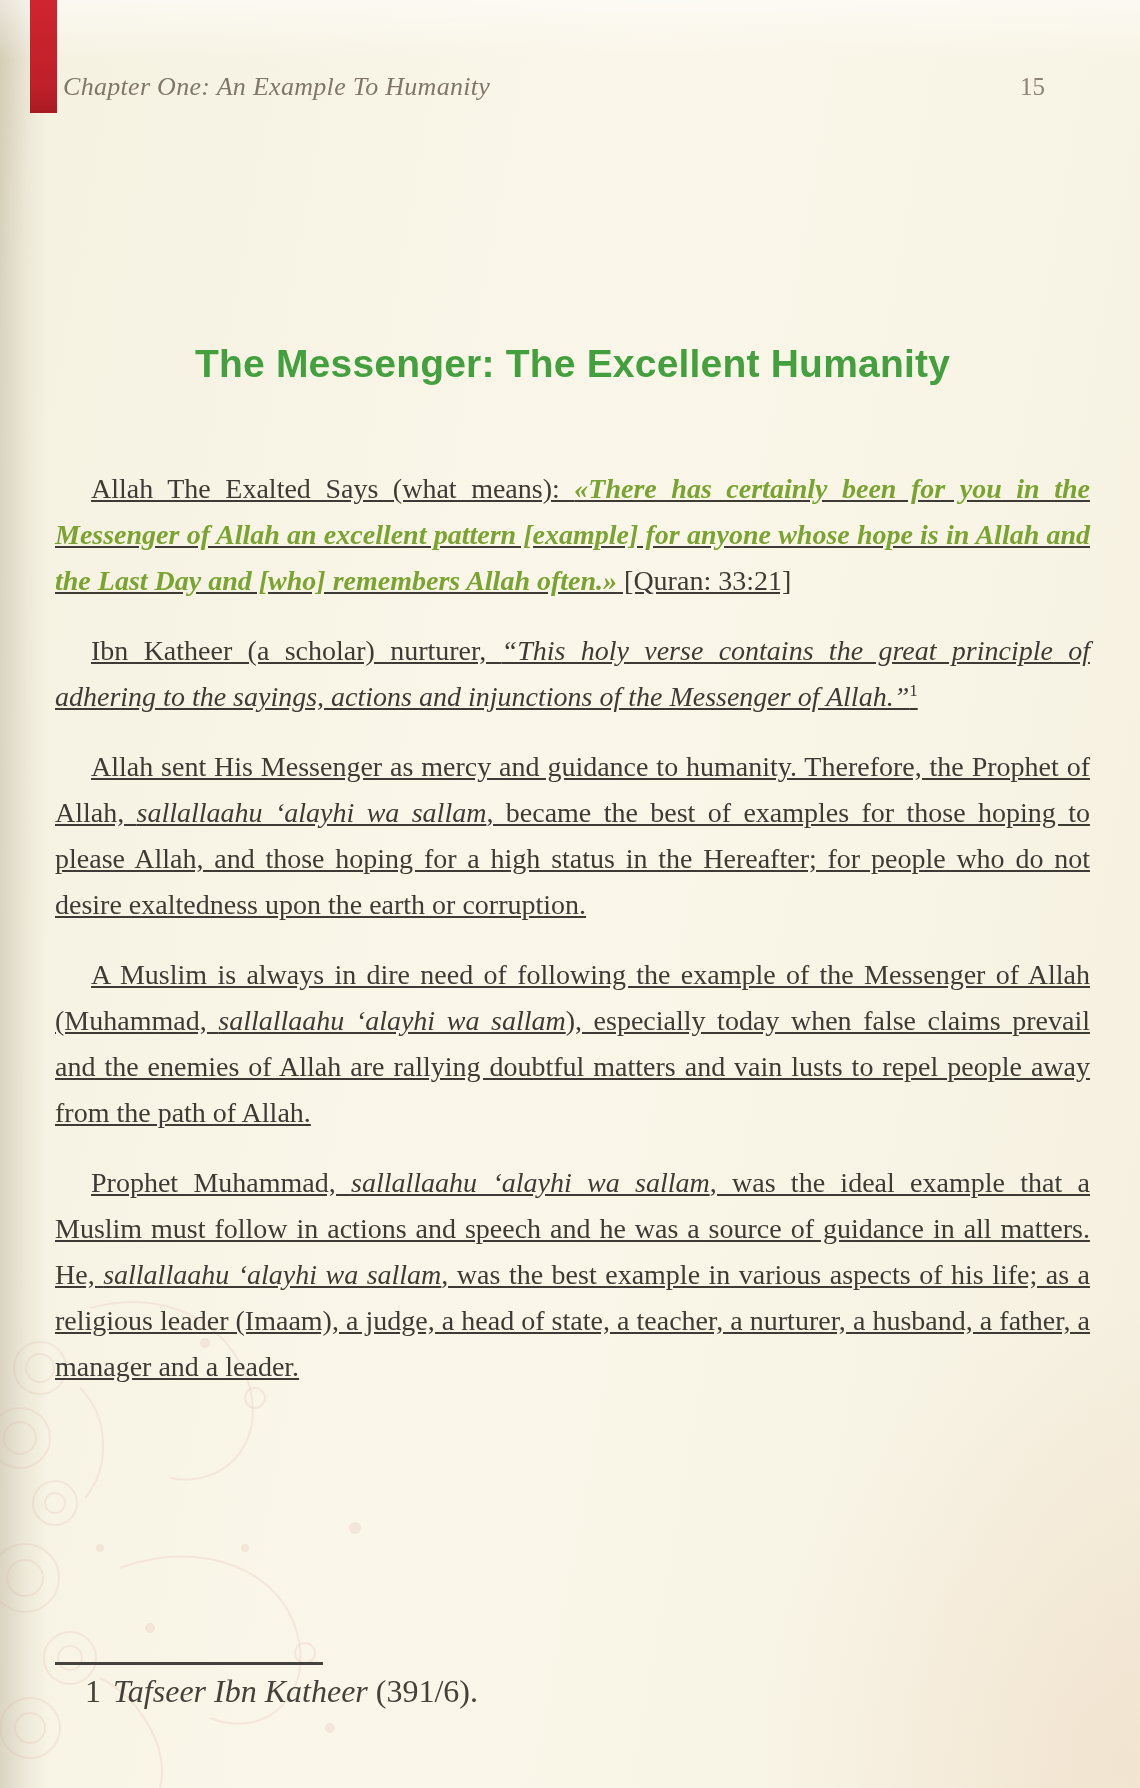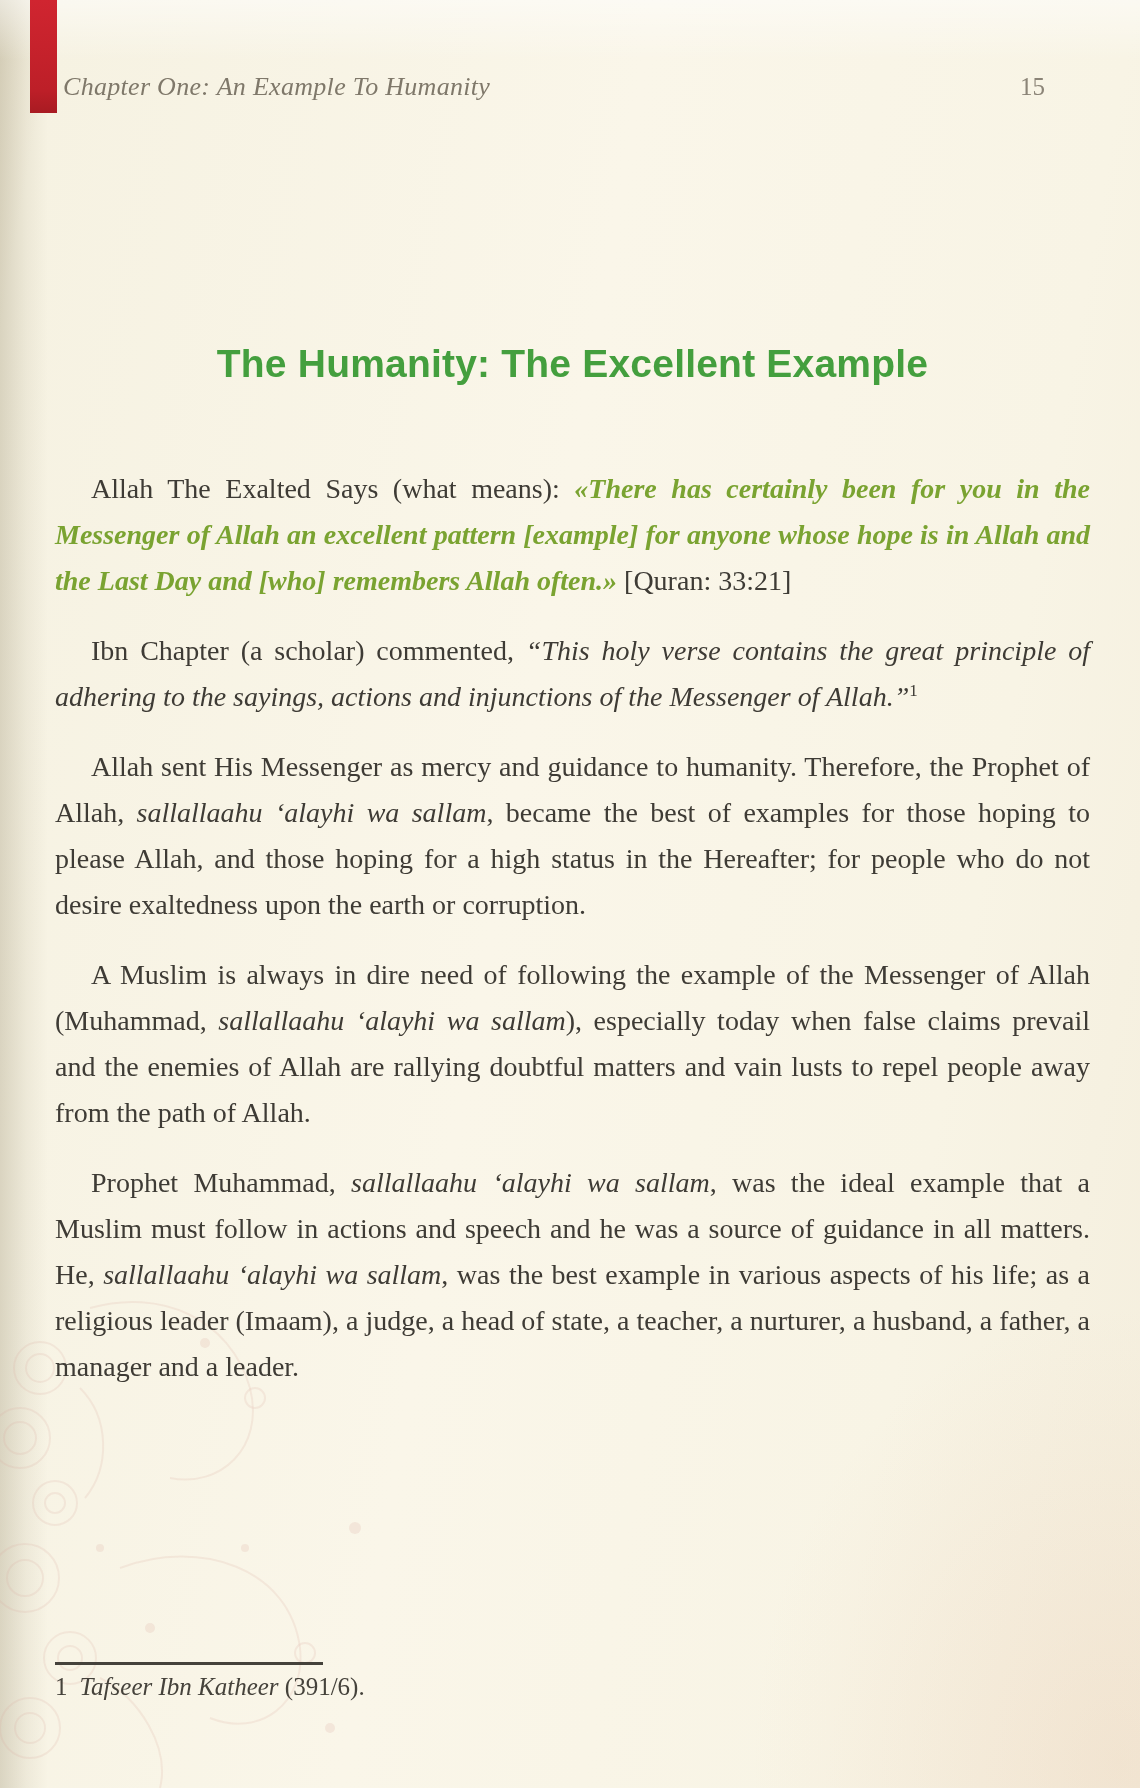--- a/index.html
+++ b/index.html
@@ -54,39 +54,39 @@
   }
   .section-title{
     text-align:center;
     font-family:"Liberation Sans", sans-serif;
     font-weight:700;font-size:39px;color:#449f3e;
     margin-top:16px;letter-spacing:0.2px;
   }
   .body-copy{margin-top:80px;}
   .para{
     font-size:28px;line-height:46px;text-align:justify;
-    text-indent:36px;margin:0 0 24px 0;
+    text-indent:36px;margin:0 0 24px 0;text-decoration:underline;
   }
   .quran{color:#7aa331;font-weight:700;font-style:italic;}
   .cite{color:#3e3b35;font-weight:400;font-style:normal;}
   .italic{font-style:italic;margin-top:22px;}
   .subheading{
     font-size:28px;font-weight:700;color:#36342f;
     margin:10px 0 26px 20px;
   }
   sup.fn-ref{font-size:17px;line-height:0;vertical-align:super;}
 
   .footnote{
     position:absolute;left:55px;top:1662px;width:1035px;
   }
   .footnote-rule{
     width:268px;border:none;border-top:3px solid #45423b;margin:0 0 8px 0;
   }
   .footnote-line{
-    font-size:25px;color:#45423b;
+    font-size:32px;color:#45423b;margin-left:30px;
   }
   .footnote-line .src{font-style:italic;}
   .fn-num{display:inline-block;margin-right:12px;}
 </style>
 </head>
 <body>
 
 <div class="page">
 
   <div class="edge-shadow"></div>
@@ -126,27 +126,27 @@
   </svg>
 
   <div class="running-header">
     <span class="chapter-title">Chapter One: An Example To Humanity</span>
     <span class="page-number">15</span>
   </div>
 
   <div class="main">
 
 
-    <div class="section-title">The Humanity: The Excellent Example</div>
+    <div class="section-title">The Messenger: The Excellent Humanity</div>
 
     <div class="body-copy">
 
       <p class="para"><span>Allah The Exalted Says (what means): </span><span class="quran">«There has certainly been for you in the Messenger of Allah an excellent pattern [example] for anyone whose hope is in Allah and the Last Day and [who] remembers Allah often.»</span><span class="cite"> [Quran: 33:21]</span></p>
 
-      <p class="para"><span>Ibn Chapter (a scholar) commented, </span><span class="italic">“This holy verse contains the great principle of adhering to the sayings, actions and injunctions of the Messenger of Allah.”</span><sup class="fn-ref">1</sup></p>
+      <p class="para"><span>Ibn Katheer (a scholar) nurturer, </span><span class="italic">“This holy verse contains the great principle of adhering to the sayings, actions and injunctions of the Messenger of Allah.”</span><sup class="fn-ref">1</sup></p>
 
       <p class="para"><span>Allah sent His Messenger as mercy and guidance to humanity. Therefore, the Prophet of Allah, </span><span class="italic">sallallaahu ‘alayhi wa sallam</span><span>, became the best of examples for those hoping to please Allah, and those hoping for a high status in the Hereafter; for people who do not desire exaltedness upon the earth or corruption.</span></p>
 
 
       <p class="para"><span>A Muslim is always in dire need of following the example of the Messenger of Allah (Muhammad, </span><span class="italic">sallallaahu ‘alayhi wa sallam</span><span>), especially today when false claims prevail and the enemies of Allah are rallying doubtful matters and vain lusts to repel people away from the path of Allah.</span></p>
 
       <p class="para"><span>Prophet Muhammad, </span><span class="italic">sallallaahu ‘alayhi wa sallam</span><span>, was the ideal example that a Muslim must follow in actions and speech and he was a source of guidance in all matters. He, </span><span class="italic">sallallaahu ‘alayhi wa sallam</span><span>, was the best example in various aspects of his life; as a religious leader (Imaam), a judge, a head of state, a teacher, a nurturer, a husband, a father, a manager and a leader.</span></p>
 
     </div>
   </div>

